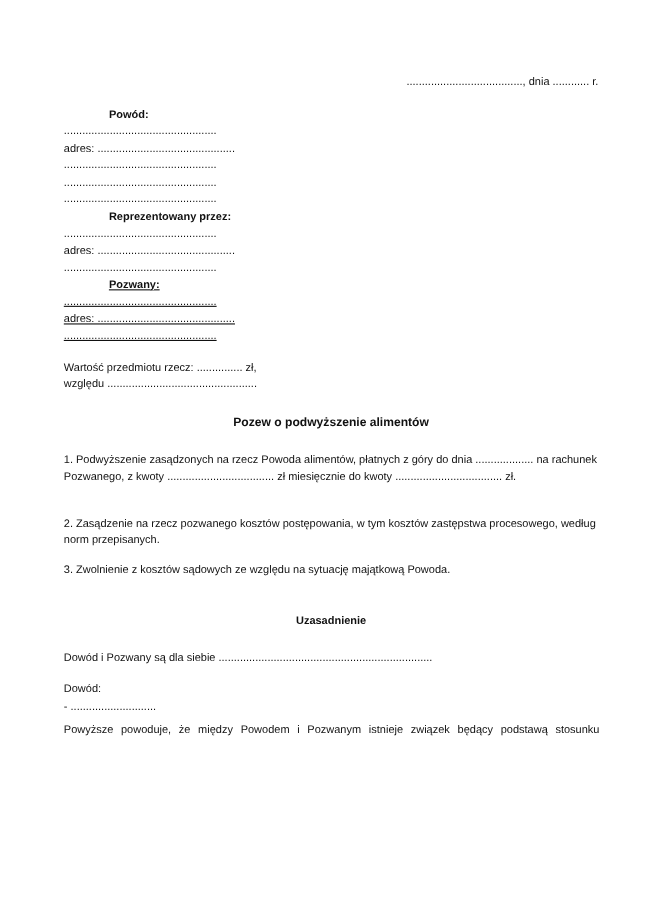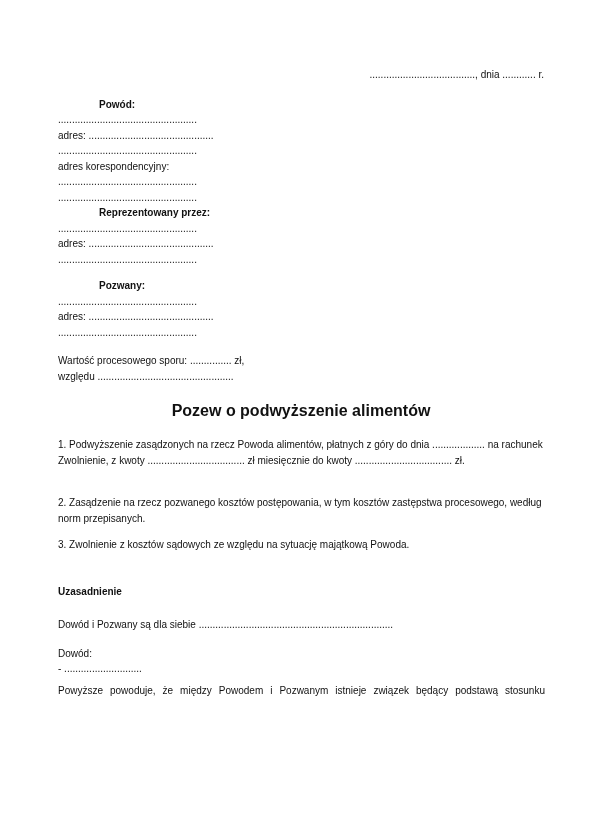--- a/index.html
+++ b/index.html
@@ -12,82 +12,81 @@
     font-family:"Liberation Sans","DejaVu Sans",sans-serif;
     font-size:10px;
     line-height:15.5px;
     color:#111;
   }
   .line{white-space:nowrap;}
   .bold{font-weight:bold;padding-left:41px;}
   .date-row{text-align:right;}
   .sec-plaintiff{margin-top:14px;}
   .sec-representative{margin-top:0;}
-  .sec-defendant{margin-top:11px;}
+  .sec-defendant{text-decoration:underline;}
   .sec-value{margin-top:13px;}
   .doc-title{
     margin-top:16px;
-    font-size:16px;font-weight:bold;
+    font-size:11px;font-weight:bold;
     line-height:21px;text-align:center;
   }
   .intro{margin-top:12px;}
   .claim-1{margin-top:16px;}
   .claim-2{margin-top:27px;}
   .claim-3{margin-top:11px;}
   .justification-heading{
     margin-top:31px;
-    font-weight:bold;
+    font-weight:bold;text-align:center;
   }
   .relation{margin-top:18px;}
   .evidence{margin-top:13px;}
   .closing{margin-top:6px;}
   .stretched{word-spacing:4.2px;}
 </style>
 </head>
 <body>
 
 <div class="page">
 
   <div class="date-row line">......................................, dnia ............ r.</div>
 
   <div class="sec-plaintiff">
     <div class="line bold">Powód:</div>
     <div class="line">..................................................</div>
     <div class="line">adres: .............................................</div>
     <div class="line">..................................................</div>
-    <div class="line">adres korespondencyjny:</div>
     <div class="line">..................................................</div>
     <div class="line">..................................................</div>
   </div>
 
   <div class="sec-representative">
     <div class="line bold">Reprezentowany przez:</div>
     <div class="line">..................................................</div>
     <div class="line">adres: .............................................</div>
     <div class="line">..................................................</div>
   </div>
 
   <div class="sec-defendant">
     <div class="line bold">Pozwany:</div>
     <div class="line">..................................................</div>
     <div class="line">adres: .............................................</div>
     <div class="line">..................................................</div>
   </div>
 
   <div class="sec-value">
-    <div class="line">Wartość procesowego sporu: ............... zł,</div>
+    <div class="line">Wartość przedmiotu rzecz: ............... zł,</div>
     <div class="line">względu .................................................</div>
   </div>
 
   <div class="doc-title">Pozew o podwyższenie alimentów</div>
 
 
   <div class="claim-1">
     <div class="line">1. Podwyższenie zasądzonych na rzecz Powoda alimentów, płatnych z góry do dnia ................... na rachunek</div>
-    <div class="line">Zwolnienie, z kwoty ................................... zł miesięcznie do kwoty ................................... zł.</div>
+    <div class="line">Pozwanego, z kwoty ................................... zł miesięcznie do kwoty ................................... zł.</div>
   </div>
 
   <div class="claim-2">
     <div class="line">2. Zasądzenie na rzecz pozwanego kosztów postępowania, w tym kosztów zastępstwa procesowego, według</div>
     <div class="line">norm przepisanych.</div>
   </div>
 
   <div class="claim-3">
     <div class="line">3. Zwolnienie z kosztów sądowych ze względu na sytuację majątkową Powoda.</div>
   </div>

